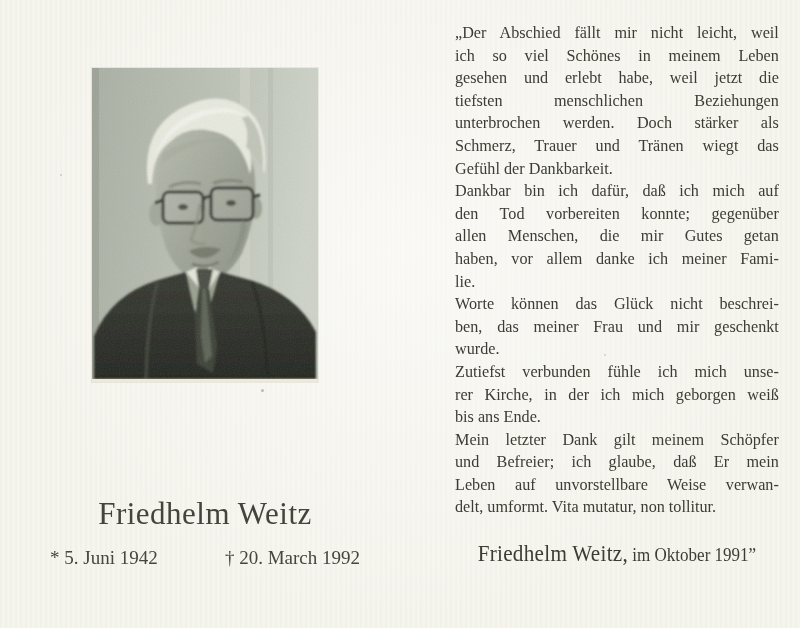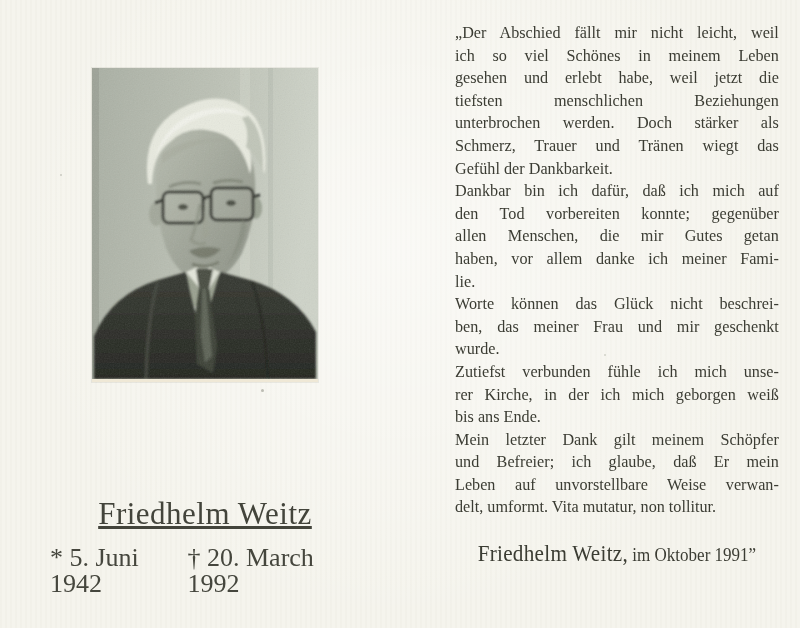--- a/index.html
+++ b/index.html
@@ -24,26 +24,25 @@
     border-bottom: 3px solid #efe8d6;
     box-shadow: 0 0 0 1px rgba(120,122,110,0.12);
   }
   .photo-frame svg { display: block; width: 226px; height: 311px; }
   .name {
     position: absolute; left: 62px; top: 497px; width: 286px;
     text-align: center;
     font-size: 31px; line-height: 34px;
     color: #43443b;
     letter-spacing: 0.5px;
-    text-decoration: underline;
   }
   .dates {
     position: absolute; left: 50px; top: 545px; width: 310px;
     display: flex; justify-content: space-between;
-    font-size: 26px; line-height: 26px;
+    font-size: 19px; line-height: 26px;
     color: #45463d;
   }
   
   .quote-col {
     position: absolute; left: 455px; top: 21px;
     width: 352px;
     transform: scaleX(0.92);
     transform-origin: 0 0;
     font-size: 17.6px;
     line-height: 22.6px;

